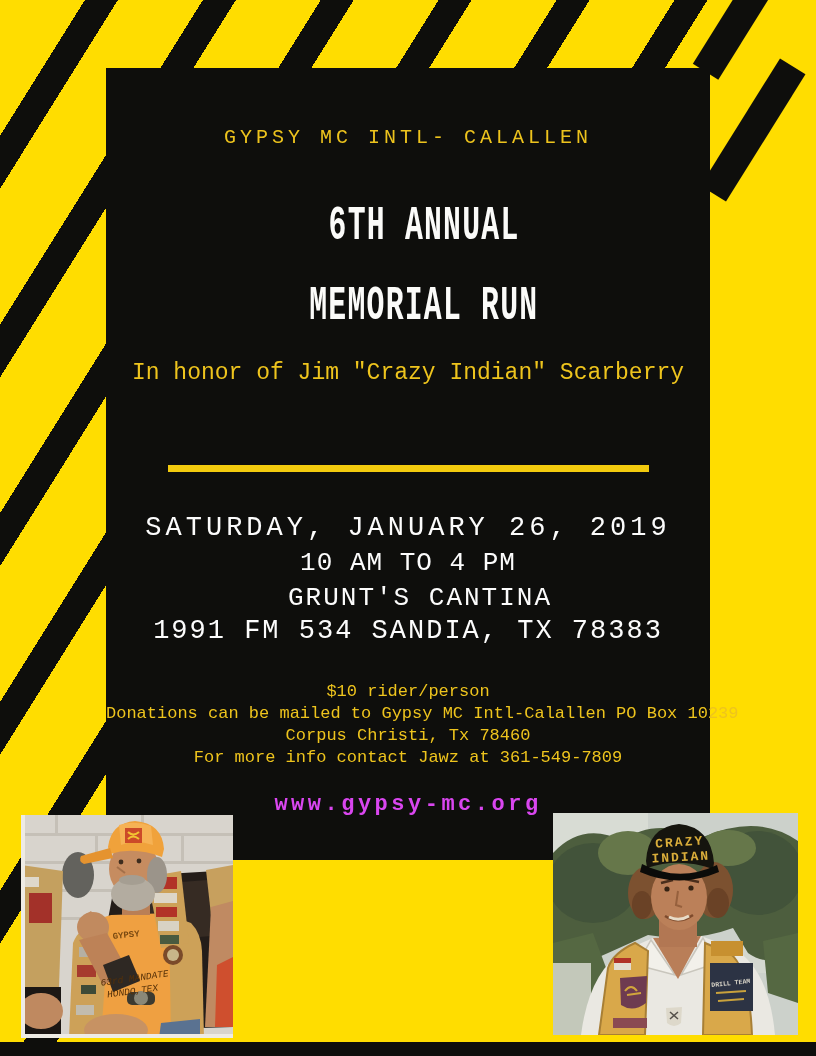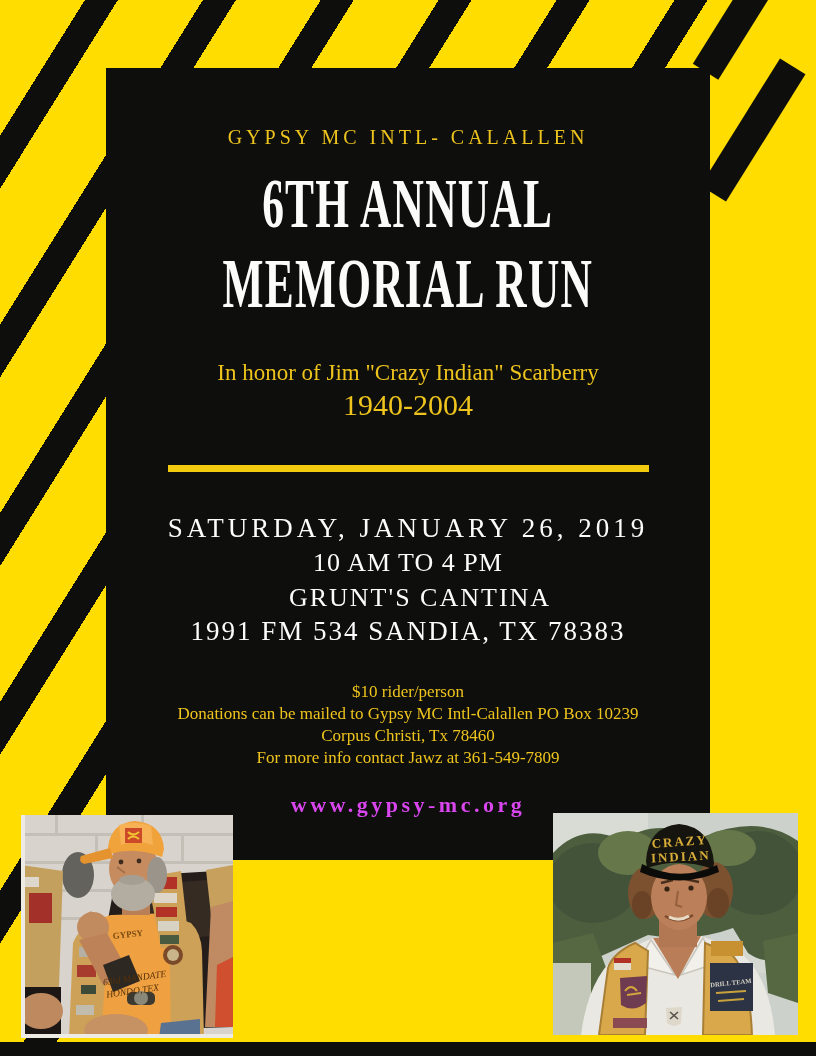--- a/index.html
+++ b/index.html
@@ -2,40 +2,40 @@
 <html><head>
 <meta charset="utf-8">
 <style>
   html,body{margin:0;padding:0;background:#888;}
   .page{
     position:relative;
     width:816px;height:1056px;
     margin:0 auto;
     background:#ffdd00;
     overflow:hidden;
-    font-family:Liberation Serif, serif;
+    font-family:Liberation Mono, monospace;
   }
   
   .stripes-main{
     position:absolute;left:0;top:0;width:816px;height:1056px;
     background:repeating-linear-gradient(122deg, transparent 0 72px, #0e0e0c 72px 100px);
     clip-path:polygon(0 0,710px 0,710px 68px,106px 68px,106px 1042px,0 1042px);
   }
   
   .corner-stripe{position:absolute;background:#0e0e0c;}
   .corner-stripe.a{left:716px;top:-17px;width:30px;height:96px;transform:rotate(32deg);}
   .corner-stripe.b{left:738px;top:55px;width:30px;height:150px;transform:rotate(32deg);}
   
   .panel{
     position:absolute;left:106px;top:68px;width:604px;height:792px;
     background:#0e0e0c;color:#fcfcfc;
   }
   .panel .abs{position:absolute;left:0;width:604px;text-align:center;white-space:nowrap;}
   .org-header{top:58px;font-size:20px;letter-spacing:4px;color:#edc31d;font-weight:400;}
-  .title{top:96px;line-height:80px;font-size:70px;font-weight:700;color:#fbfbf9;}
+  .title{top:118px;line-height:80px;font-size:48px;font-weight:700;color:#fbfbf9;padding-left:16px;}
   .title .tline{display:inline-block;transform:scaleX(0.62);transform-origin:center;letter-spacing:2px;}
   .honoree{top:292px;font-size:23px;color:#eec41d;font-weight:500;}
   .years{top:320px;font-size:30px;color:#eec41d;font-weight:500;}
   .divider{position:absolute;left:62px;top:397px;width:481px;height:7px;background:#f2ca0e;}
   .ev1{top:445px;font-size:27px;letter-spacing:4px;}
   .ev2{top:480px;font-size:26px;letter-spacing:1px;}
   .ev3{top:515px;font-size:26px;letter-spacing:2px;padding-left:12px;}
   .ev4{top:548px;font-size:27px;letter-spacing:2px;}
   .details{top:613px;font-size:17px;line-height:22px;color:#eec41d;font-weight:500;}
   .details div{white-space:nowrap;}
@@ -59,21 +59,20 @@
 
   <div class="panel">
     <div class="abs org-header">GYPSY MC INTL- CALALLEN</div>
 
     <div class="abs title">
       <span class="tline">6TH ANNUAL</span><br>
       <span class="tline">MEMORIAL RUN</span>
     </div>
 
     <div class="abs honoree">In honor of Jim "Crazy Indian" Scarberry</div>
-    <div class="abs years">1940-2004</div>
 
     <div class="divider"></div>
 
     <div class="abs ev1">SATURDAY, JANUARY 26, 2019</div>
     <div class="abs ev2">10 AM TO 4 PM</div>
     <div class="abs ev3">GRUNT'S CANTINA</div>
     <div class="abs ev4">1991 FM 534 SANDIA, TX 78383</div>
 
     <div class="abs details">
       <div>$10 rider/person</div>

